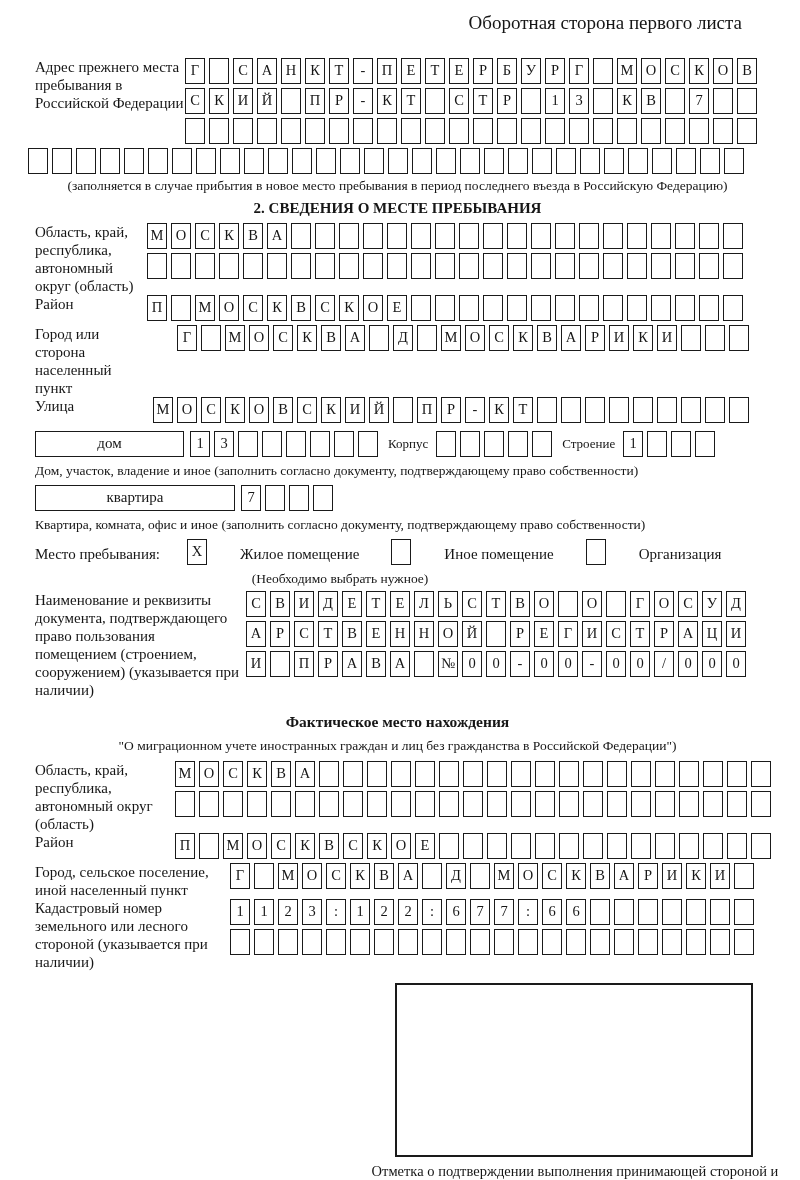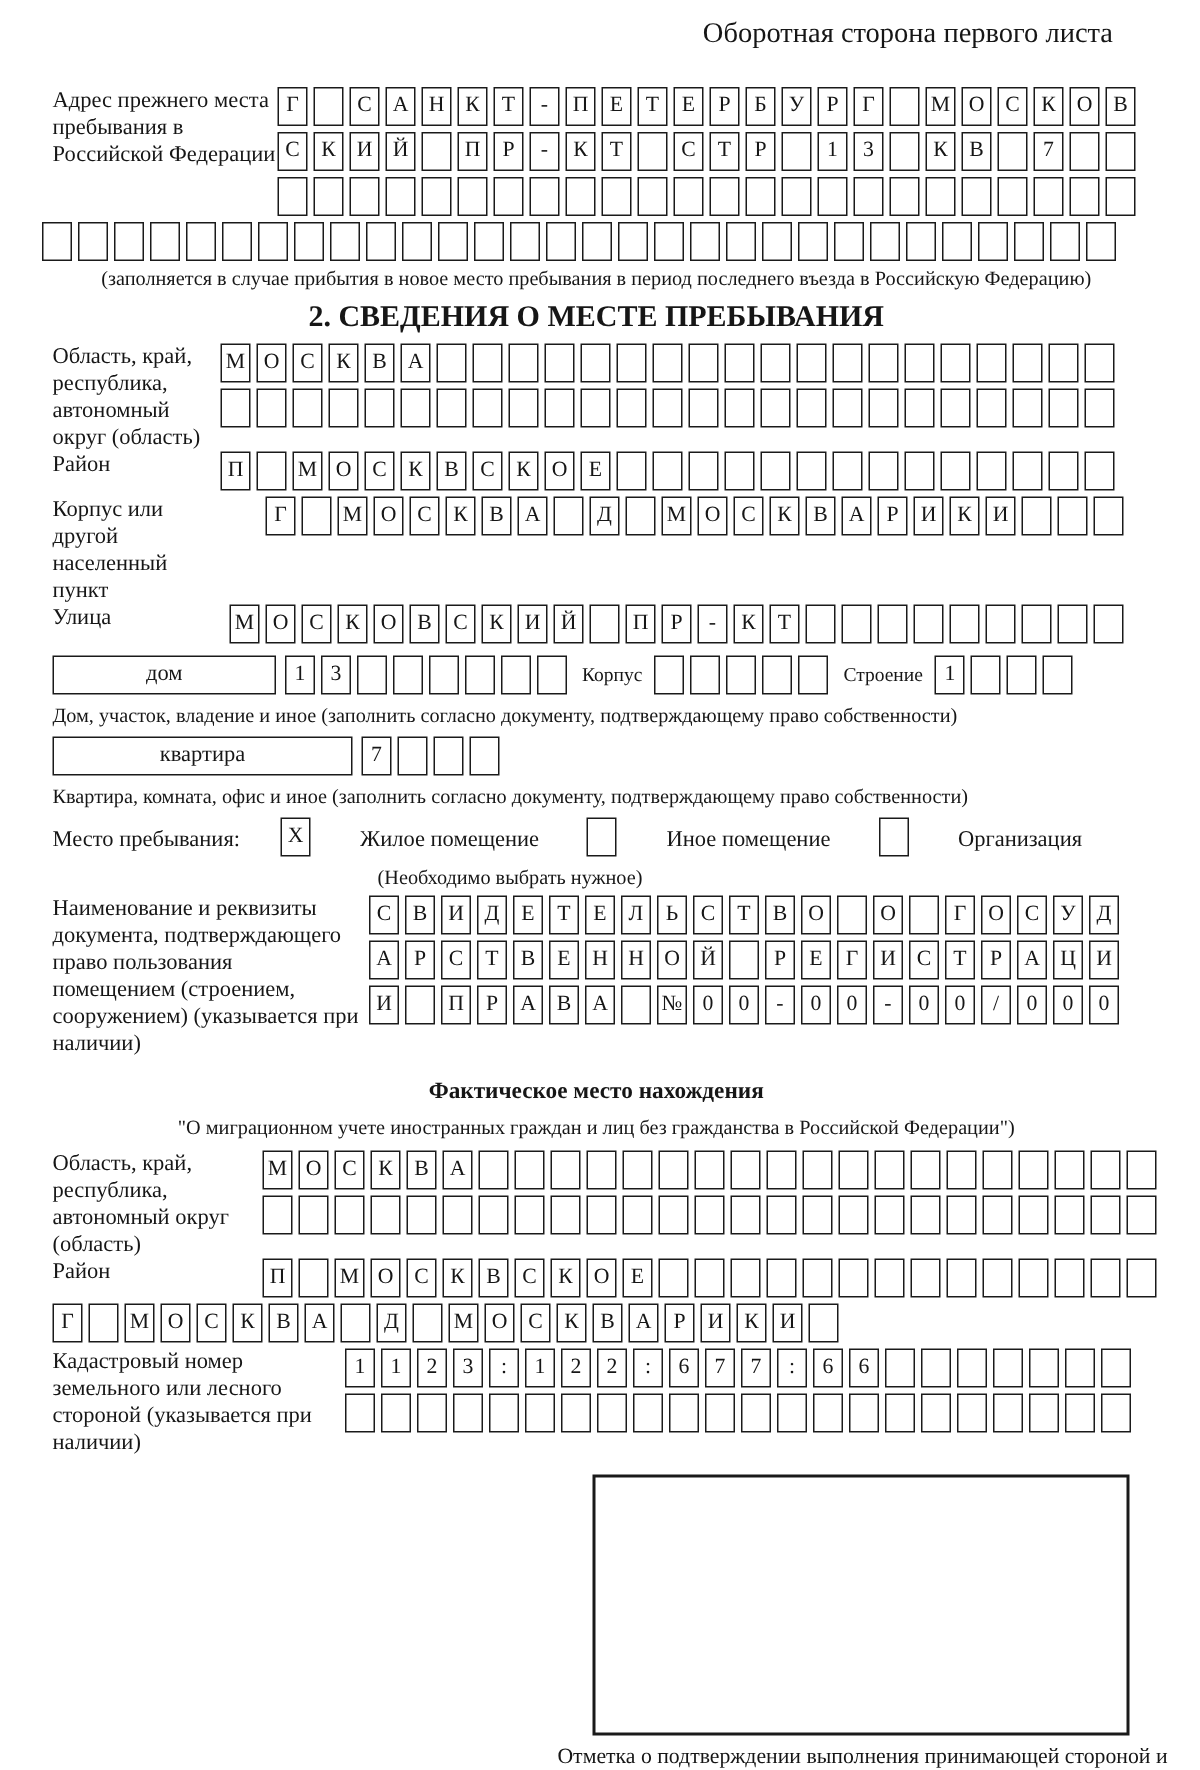--- a/index.html
+++ b/index.html
@@ -9,21 +9,21 @@
   .header-note{text-align:right;font-size:19px;padding-right:18px;margin-bottom:24px;}
   .frow{display:flex;align-items:flex-start;}
   .flabel{font-size:15px;line-height:18px;flex-shrink:0;}
   .w150{width:150px;} .w112{width:112px;} .w140{width:140px;} .w195{width:195px;} .w205{width:205px;}
   .cellrow{white-space:nowrap;height:26px;margin-bottom:4px;}
   .cell{box-sizing:border-box;display:inline-block;width:20px;height:26px;
         border:1.6px solid #1a1a1a;margin-right:4px;text-align:center;
         font-size:14.5px;line-height:22px;vertical-align:top;background:#fff;}
   .caption{font-size:13.5px;line-height:16px;}
   .center{text-align:center;}
-  .sec-title{font-size:20px;font-weight:bold;text-align:center;margin:6px 0 6px 0;}
+  .sec-title{font-size:15px;font-weight:bold;text-align:center;margin:6px 0 6px 0;}
   .indent30{margin-left:30px;} .indent6{margin-left:6px;}
   .fullrow{margin-left:-7px;}
   .widebox{box-sizing:border-box;height:26px;border:1.8px solid #1a1a1a;
            text-align:center;font-size:15px;line-height:23px;flex-shrink:0;}
   .wb165{width:149px;} .wb200{width:200px;}
   .inlbl{font-size:13px;line-height:26px;margin:0 8px 0 6px;}
   .mt4{margin-top:4px;}
   .leftcap{margin:2px 0 6px 0;}
   .stay-row{align-items:center;margin-top:4px;gap:20px;}
   .staylbl{font-size:15px;margin-right:7px;}
@@ -66,21 +66,21 @@
       <div class="cellrow"><span class="cell"></span><span class="cell"></span><span class="cell"></span><span class="cell"></span><span class="cell"></span><span class="cell"></span><span class="cell"></span><span class="cell"></span><span class="cell"></span><span class="cell"></span><span class="cell"></span><span class="cell"></span><span class="cell"></span><span class="cell"></span><span class="cell"></span><span class="cell"></span><span class="cell"></span><span class="cell"></span><span class="cell"></span><span class="cell"></span><span class="cell"></span><span class="cell"></span><span class="cell"></span><span class="cell"></span><span class="cell"></span></div>
     </div>
   </div>
 
   <div class="frow">
     <div class="flabel w112">Район</div>
     <div class="cellrow"><span class="cell">П</span><span class="cell"></span><span class="cell">М</span><span class="cell">О</span><span class="cell">С</span><span class="cell">К</span><span class="cell">В</span><span class="cell">С</span><span class="cell">К</span><span class="cell">О</span><span class="cell">Е</span><span class="cell"></span><span class="cell"></span><span class="cell"></span><span class="cell"></span><span class="cell"></span><span class="cell"></span><span class="cell"></span><span class="cell"></span><span class="cell"></span><span class="cell"></span><span class="cell"></span><span class="cell"></span><span class="cell"></span><span class="cell"></span></div>
   </div>
 
   <div class="frow">
-    <div class="flabel w112">Корпус или другой населенный пункт</div>
+    <div class="flabel w112">Город или сторона населенный пункт</div>
     <div class="cellrow indent30"><span class="cell">Г</span><span class="cell"></span><span class="cell">М</span><span class="cell">О</span><span class="cell">С</span><span class="cell">К</span><span class="cell">В</span><span class="cell">А</span><span class="cell"></span><span class="cell">Д</span><span class="cell"></span><span class="cell">М</span><span class="cell">О</span><span class="cell">С</span><span class="cell">К</span><span class="cell">В</span><span class="cell">А</span><span class="cell">Р</span><span class="cell">И</span><span class="cell">К</span><span class="cell">И</span><span class="cell"></span><span class="cell"></span><span class="cell"></span></div>
   </div>
 
   <div class="frow">
     <div class="flabel w112">Улица</div>
     <div class="cellrow indent6"><span class="cell">М</span><span class="cell">О</span><span class="cell">С</span><span class="cell">К</span><span class="cell">О</span><span class="cell">В</span><span class="cell">С</span><span class="cell">К</span><span class="cell">И</span><span class="cell">Й</span><span class="cell"></span><span class="cell">П</span><span class="cell">Р</span><span class="cell">-</span><span class="cell">К</span><span class="cell">Т</span><span class="cell"></span><span class="cell"></span><span class="cell"></span><span class="cell"></span><span class="cell"></span><span class="cell"></span><span class="cell"></span><span class="cell"></span><span class="cell"></span></div>
   </div>
 
   <div class="frow mt4">
     <div class="widebox wb165">дом</div>
@@ -128,20 +128,21 @@
       <div class="cellrow"><span class="cell"></span><span class="cell"></span><span class="cell"></span><span class="cell"></span><span class="cell"></span><span class="cell"></span><span class="cell"></span><span class="cell"></span><span class="cell"></span><span class="cell"></span><span class="cell"></span><span class="cell"></span><span class="cell"></span><span class="cell"></span><span class="cell"></span><span class="cell"></span><span class="cell"></span><span class="cell"></span><span class="cell"></span><span class="cell"></span><span class="cell"></span><span class="cell"></span><span class="cell"></span><span class="cell"></span><span class="cell"></span></div>
     </div>
   </div>
 
   <div class="frow">
     <div class="flabel w140">Район</div>
     <div class="cellrow"><span class="cell">П</span><span class="cell"></span><span class="cell">М</span><span class="cell">О</span><span class="cell">С</span><span class="cell">К</span><span class="cell">В</span><span class="cell">С</span><span class="cell">К</span><span class="cell">О</span><span class="cell">Е</span><span class="cell"></span><span class="cell"></span><span class="cell"></span><span class="cell"></span><span class="cell"></span><span class="cell"></span><span class="cell"></span><span class="cell"></span><span class="cell"></span><span class="cell"></span><span class="cell"></span><span class="cell"></span><span class="cell"></span><span class="cell"></span></div>
   </div>
 
   <div class="frow">
+    <div class="flabel w195">Город, сельское поселение, иной населенный пункт</div>
     <div class="cellrow"><span class="cell">Г</span><span class="cell"></span><span class="cell">М</span><span class="cell">О</span><span class="cell">С</span><span class="cell">К</span><span class="cell">В</span><span class="cell">А</span><span class="cell"></span><span class="cell">Д</span><span class="cell"></span><span class="cell">М</span><span class="cell">О</span><span class="cell">С</span><span class="cell">К</span><span class="cell">В</span><span class="cell">А</span><span class="cell">Р</span><span class="cell">И</span><span class="cell">К</span><span class="cell">И</span><span class="cell"></span></div>
   </div>
 
   <div class="frow">
     <div class="flabel w195">Кадастровый номер земельного или лесного стороной (указывается при наличии)</div>
     <div class="kad-rows">
       <div class="cellrow"><span class="cell">1</span><span class="cell">1</span><span class="cell">2</span><span class="cell">3</span><span class="cell">:</span><span class="cell">1</span><span class="cell">2</span><span class="cell">2</span><span class="cell">:</span><span class="cell">6</span><span class="cell">7</span><span class="cell">7</span><span class="cell">:</span><span class="cell">6</span><span class="cell">6</span><span class="cell"></span><span class="cell"></span><span class="cell"></span><span class="cell"></span><span class="cell"></span><span class="cell"></span><span class="cell"></span></div>
       <div class="cellrow"><span class="cell"></span><span class="cell"></span><span class="cell"></span><span class="cell"></span><span class="cell"></span><span class="cell"></span><span class="cell"></span><span class="cell"></span><span class="cell"></span><span class="cell"></span><span class="cell"></span><span class="cell"></span><span class="cell"></span><span class="cell"></span><span class="cell"></span><span class="cell"></span><span class="cell"></span><span class="cell"></span><span class="cell"></span><span class="cell"></span><span class="cell"></span><span class="cell"></span></div>
     </div>
   </div>

